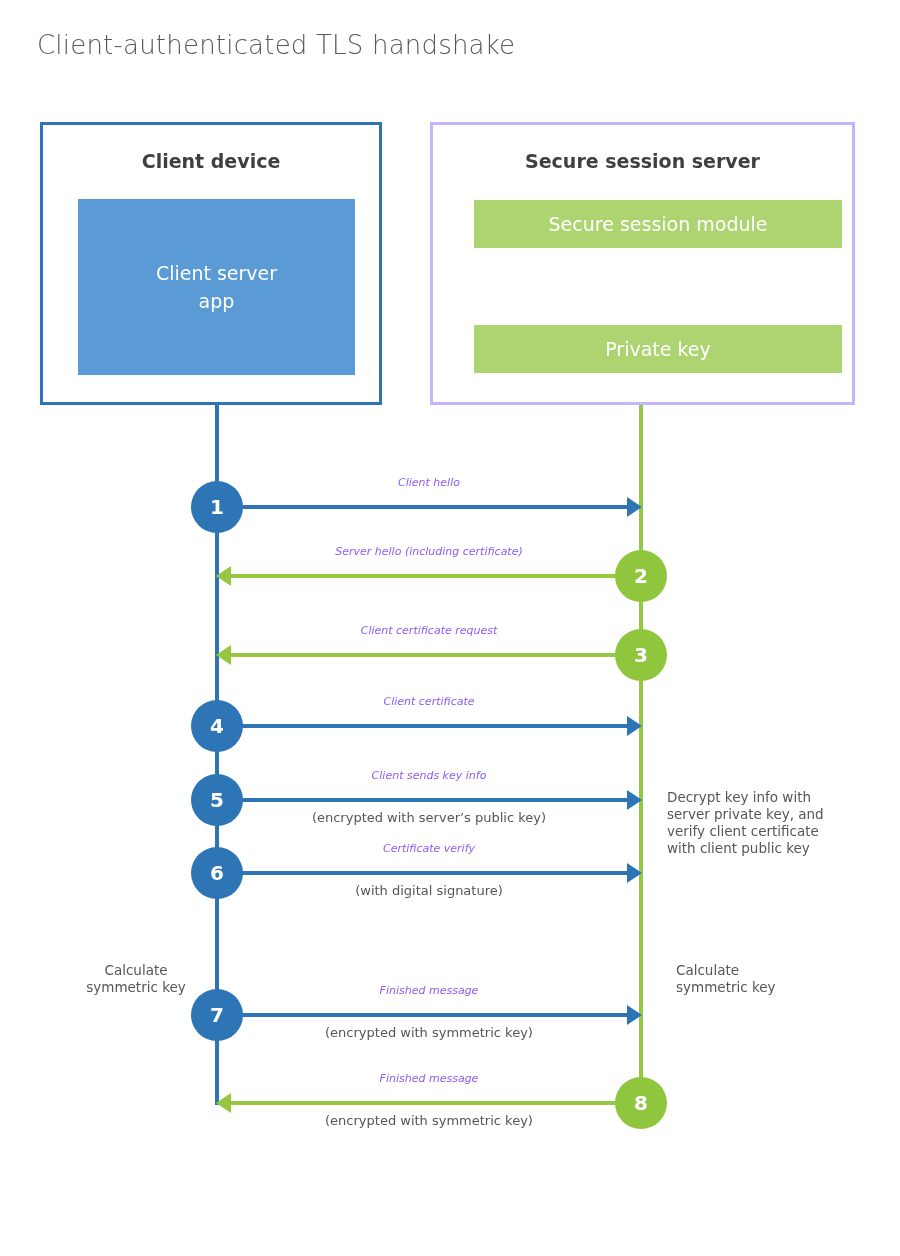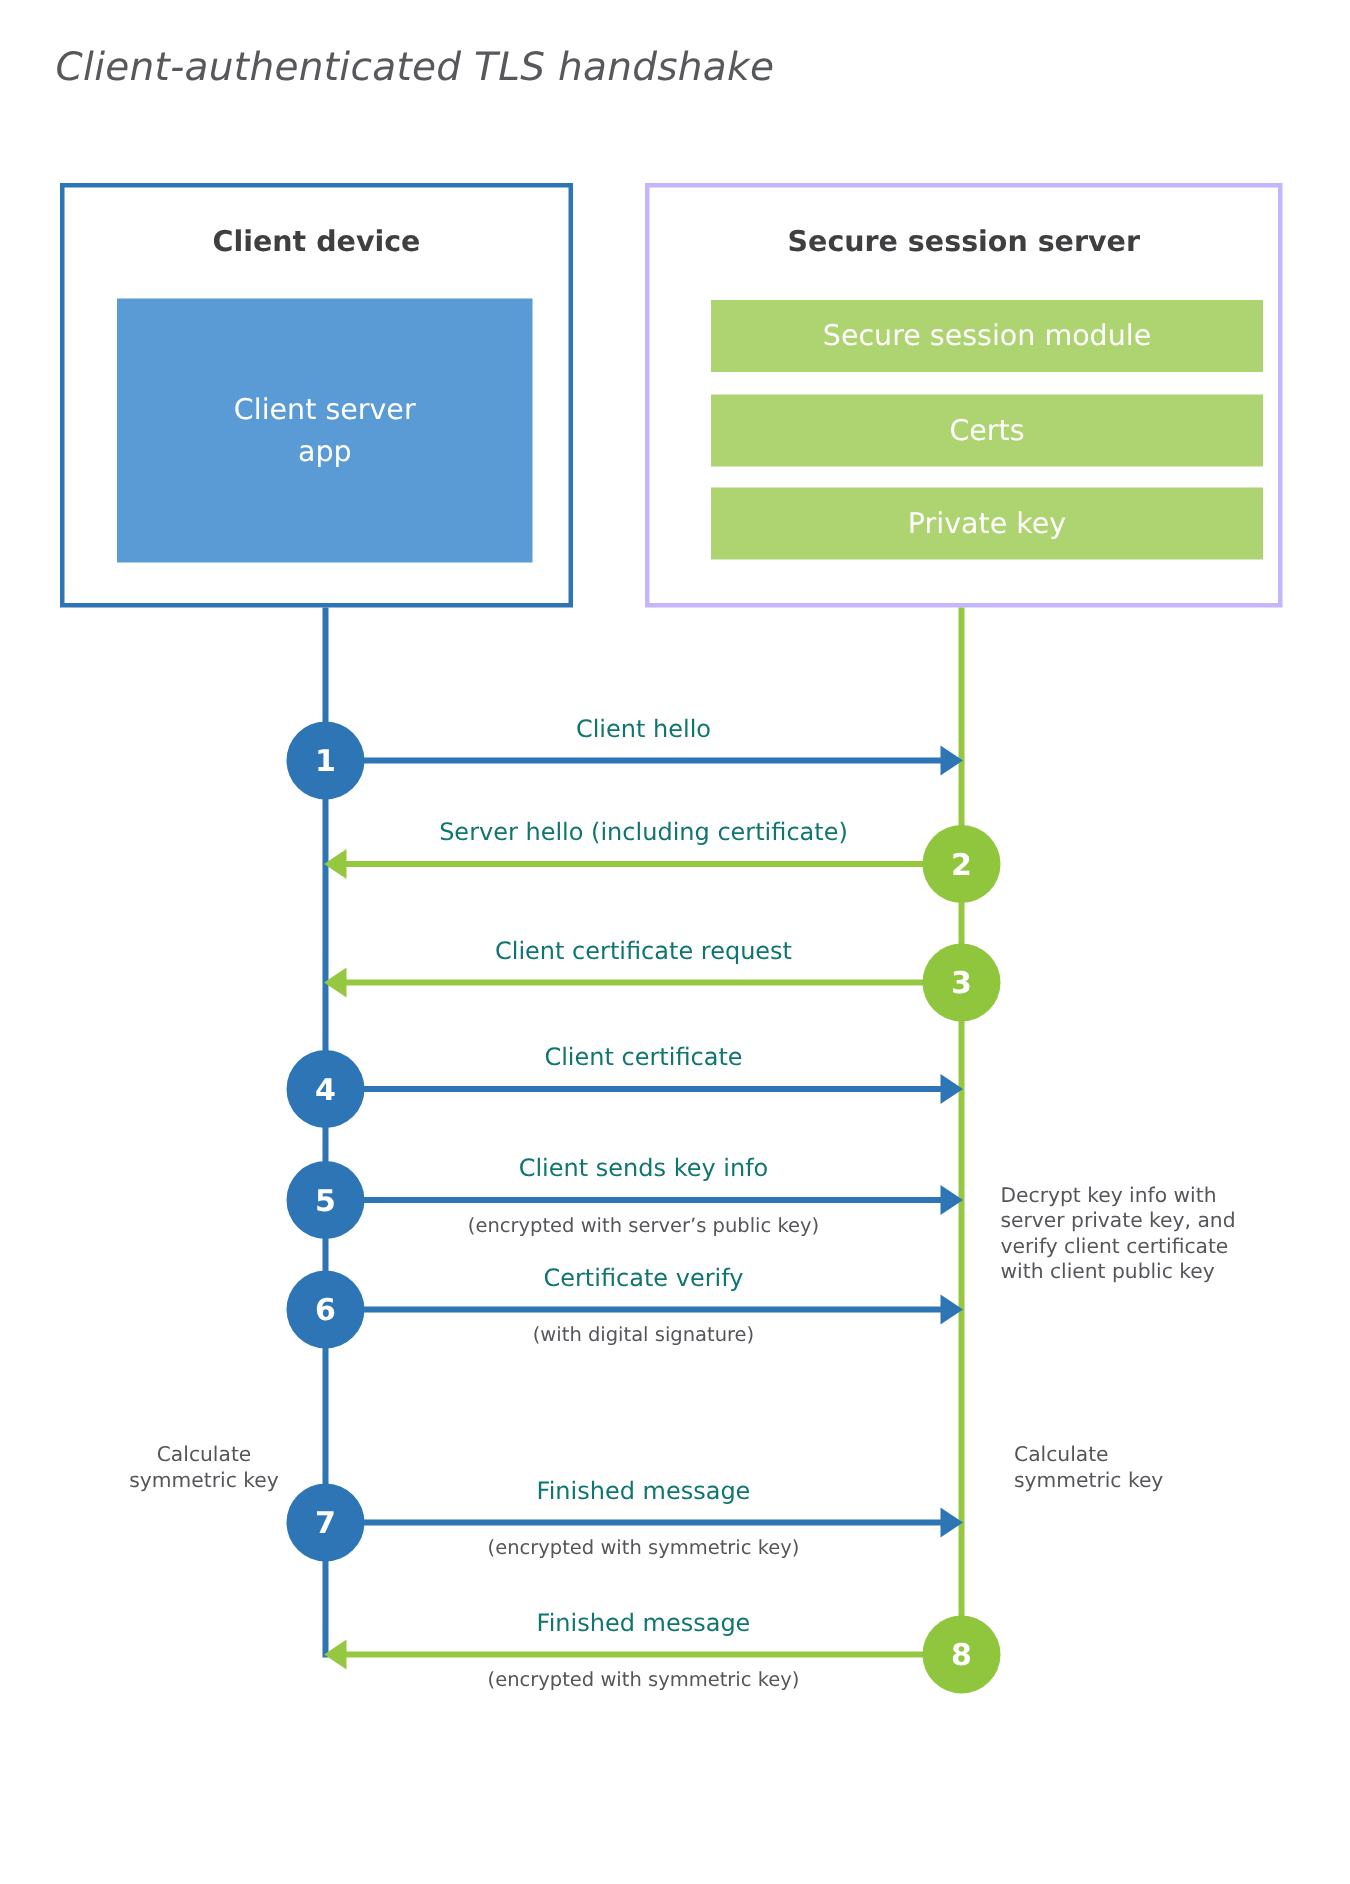--- a/index.html
+++ b/index.html
@@ -4,21 +4,21 @@
 <style>
   * { margin:0; padding:0; box-sizing:border-box; }
   html,body { background:#ffffff; }
   body { font-family:"DejaVu Sans","Liberation Sans",sans-serif; }
   .canvas {
     position:relative; width:900px; height:1256px; background:#ffffff;
     overflow:hidden; margin:0 auto;
   }
   .page-title {
     position:absolute; left:37px; top:30px;
-    font-size:26px; font-weight:300; color:#57585b; letter-spacing:.2px;font-style:italic;
+    font-size:26px; font-weight:300; color:#57585b; letter-spacing:.2px;
   }
 
   
   .actor-box { position:absolute; top:122px; height:283px; background:#fff; }
   .client-box { left:40px;  width:342px; border:3px solid #2e75b6; }
   .server-box { left:430px; width:425px; border:3px solid #c4b5fd; }
   .actor-title {
     position:absolute; top:25px; left:0; right:0; text-align:center;
     font-size:19px; font-weight:bold; color:#3e3f41;
   }
@@ -62,21 +62,21 @@
   .msg .step-circle {
     position:absolute; width:52px; height:52px; border-radius:50%;
     top:calc(var(--y) - 26px); color:#ffffff; font-size:20px; font-weight:bold;
     display:flex; align-items:center; justify-content:center;
   }
   .msg.blue  .step-circle { left:191px; background:#2e75b6; }
   .msg.green .step-circle { left:615px; background:#8fc63e; }
 
   .msg .label {
     position:absolute; left:217px; width:424px; text-align:center;
-    top:calc(var(--y) - 31px); font-size:16px; color:#0f766e;
+    top:calc(var(--y) - 31px); font-size:11px; color:#8b5cf6;font-style:italic;
   }
   .msg .sublabel {
     position:absolute; left:217px; width:424px; text-align:center;
     top:calc(var(--y) + 10px); font-size:13px; color:#55565a;
   }
   .msg .sublabel:empty { display:none; }
 
   
   .note { font-size:13.5px; line-height:17px; color:#55565a; position:absolute;
           white-space:pre-line;margin-top:25px; }
@@ -95,21 +95,20 @@
     <div class="actor-title">Client device</div>
     <div class="app-box">
       <div class="app-label">Client server
 app</div>
     </div>
   </div>
 
   <div class="actor-box server-box">
     <div class="actor-title">Secure session server</div>
     <div class="module-bar bar-0">Secure session module</div>
-    <div class="module-bar bar-1">Certs</div>
     <div class="module-bar bar-2">Private key</div>
   </div>
 
   <div class="lifeline blue"></div>
   <div class="lifeline green"></div>
 
   <div class="msg m1 blue right">
     <div class="shaft"></div>
     <div class="head"></div>
     <div class="label">Client hello</div>

